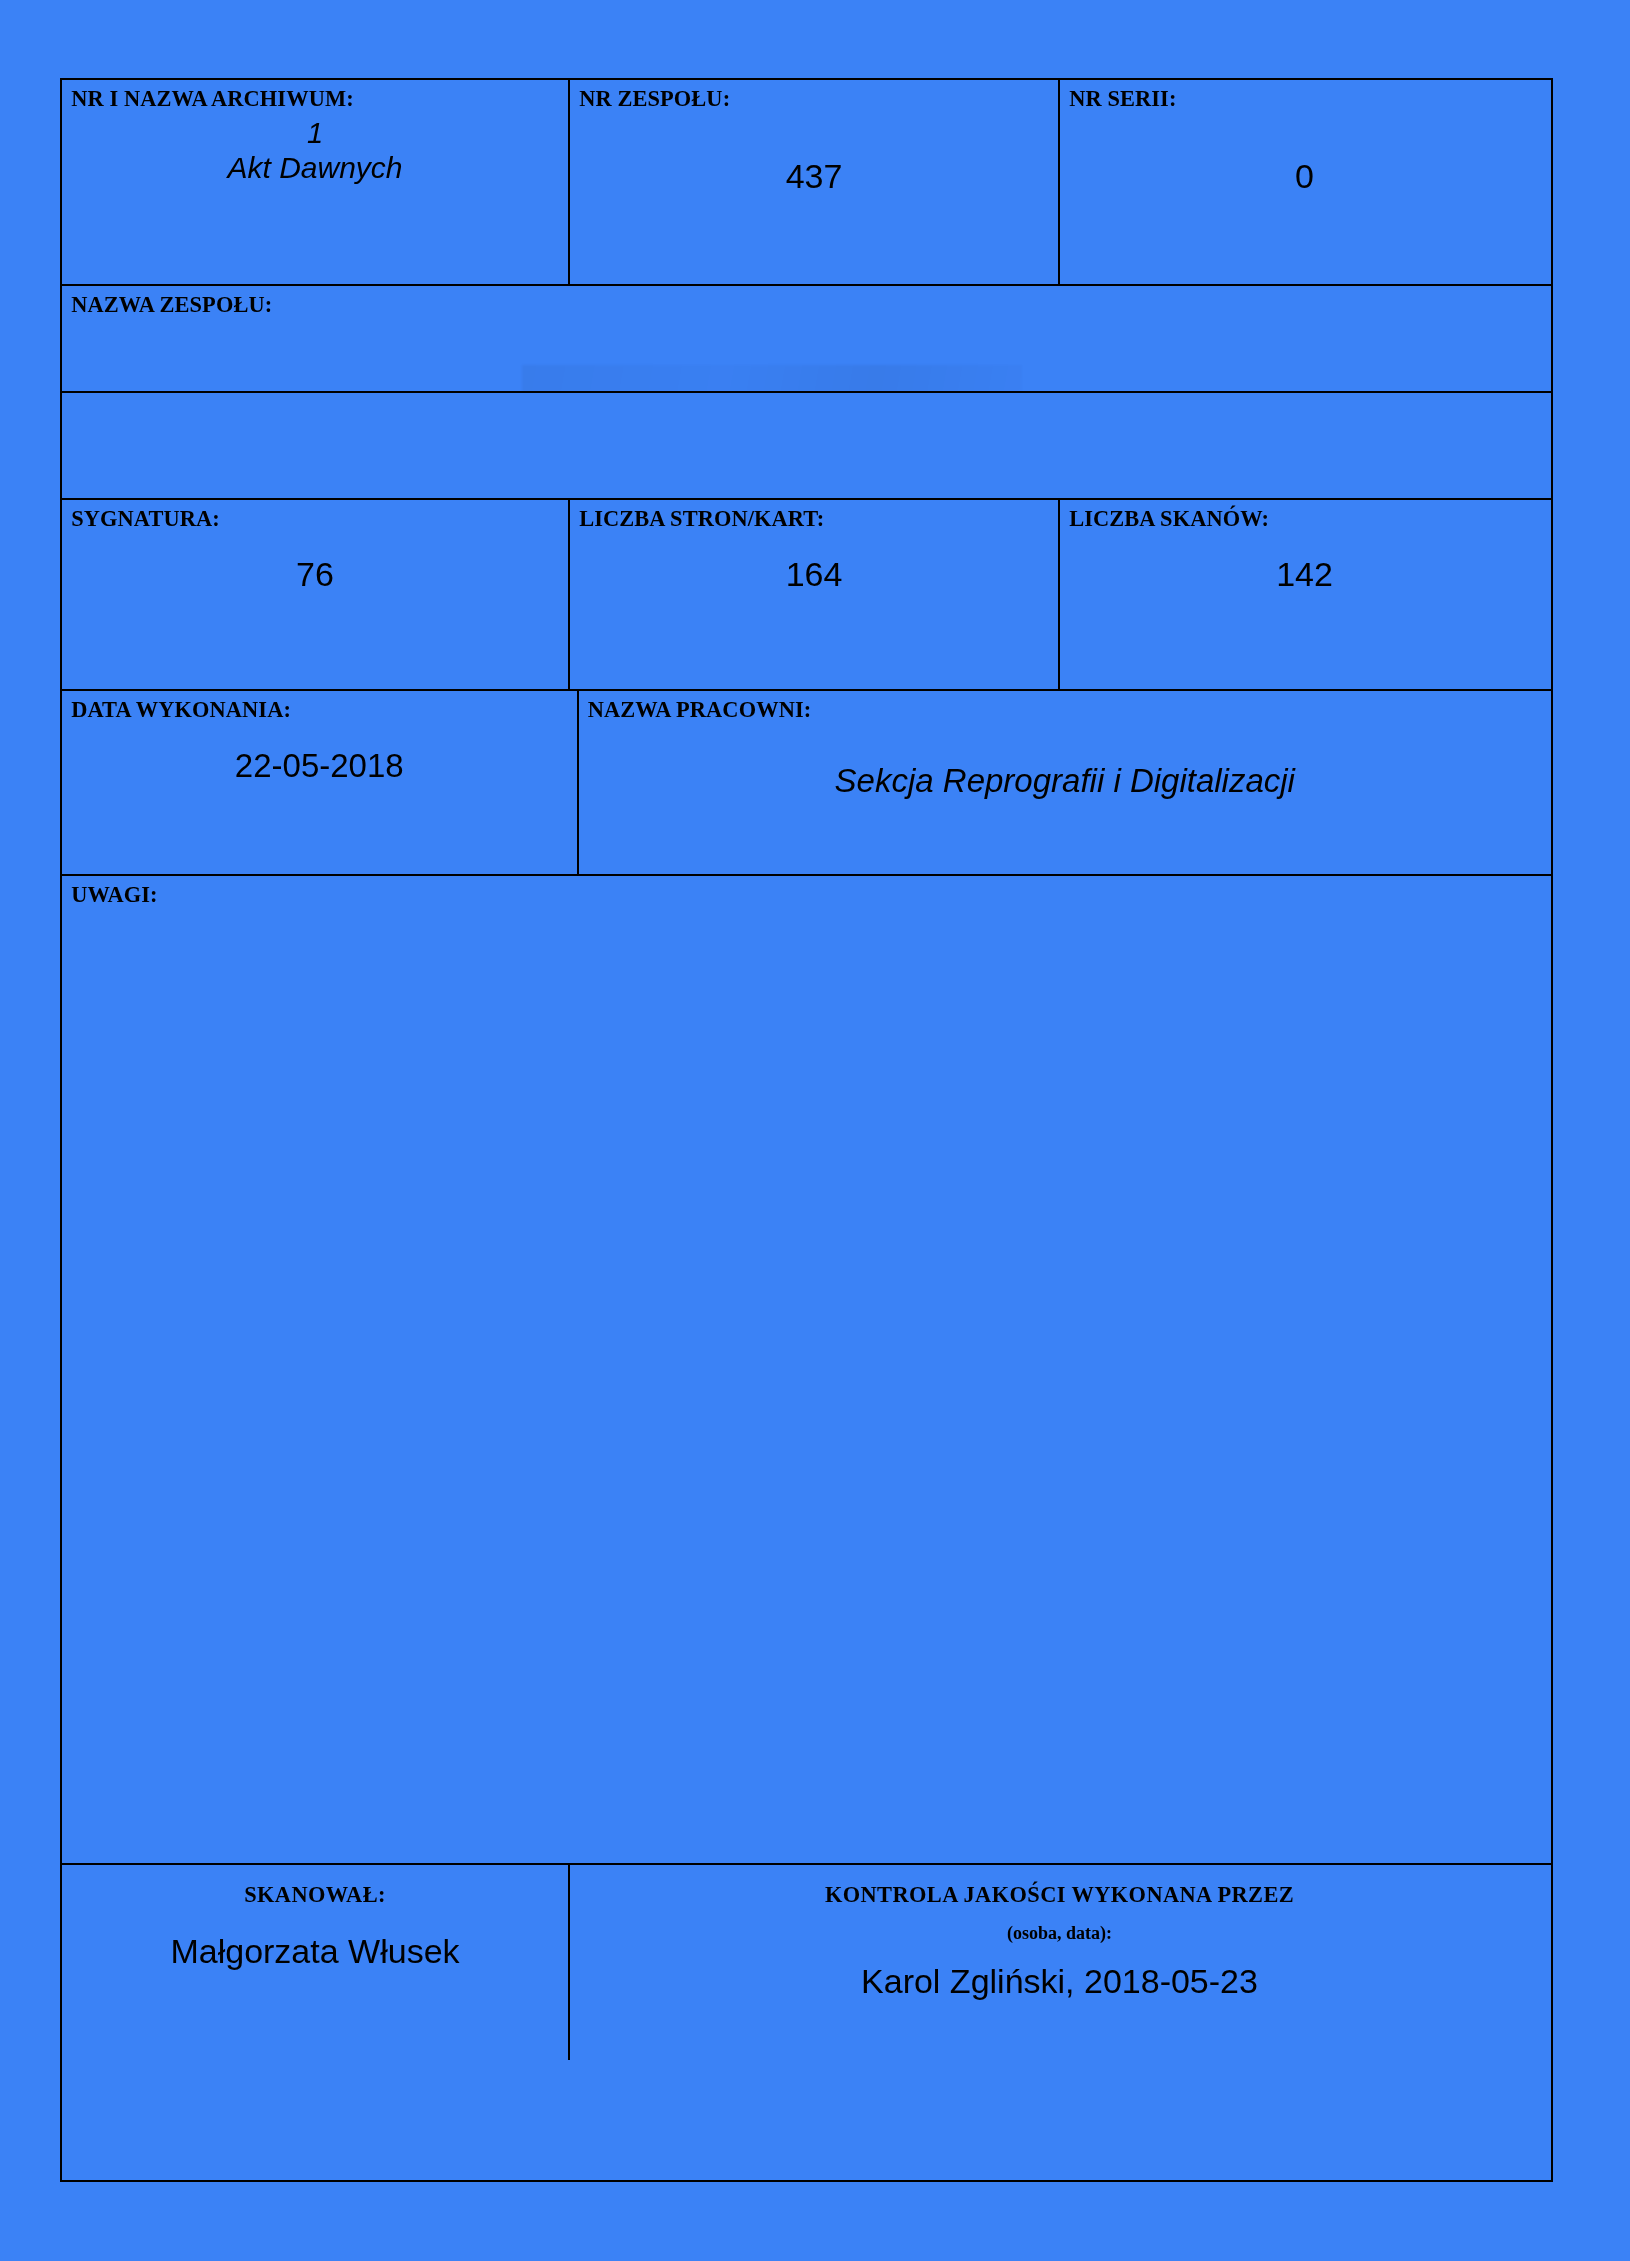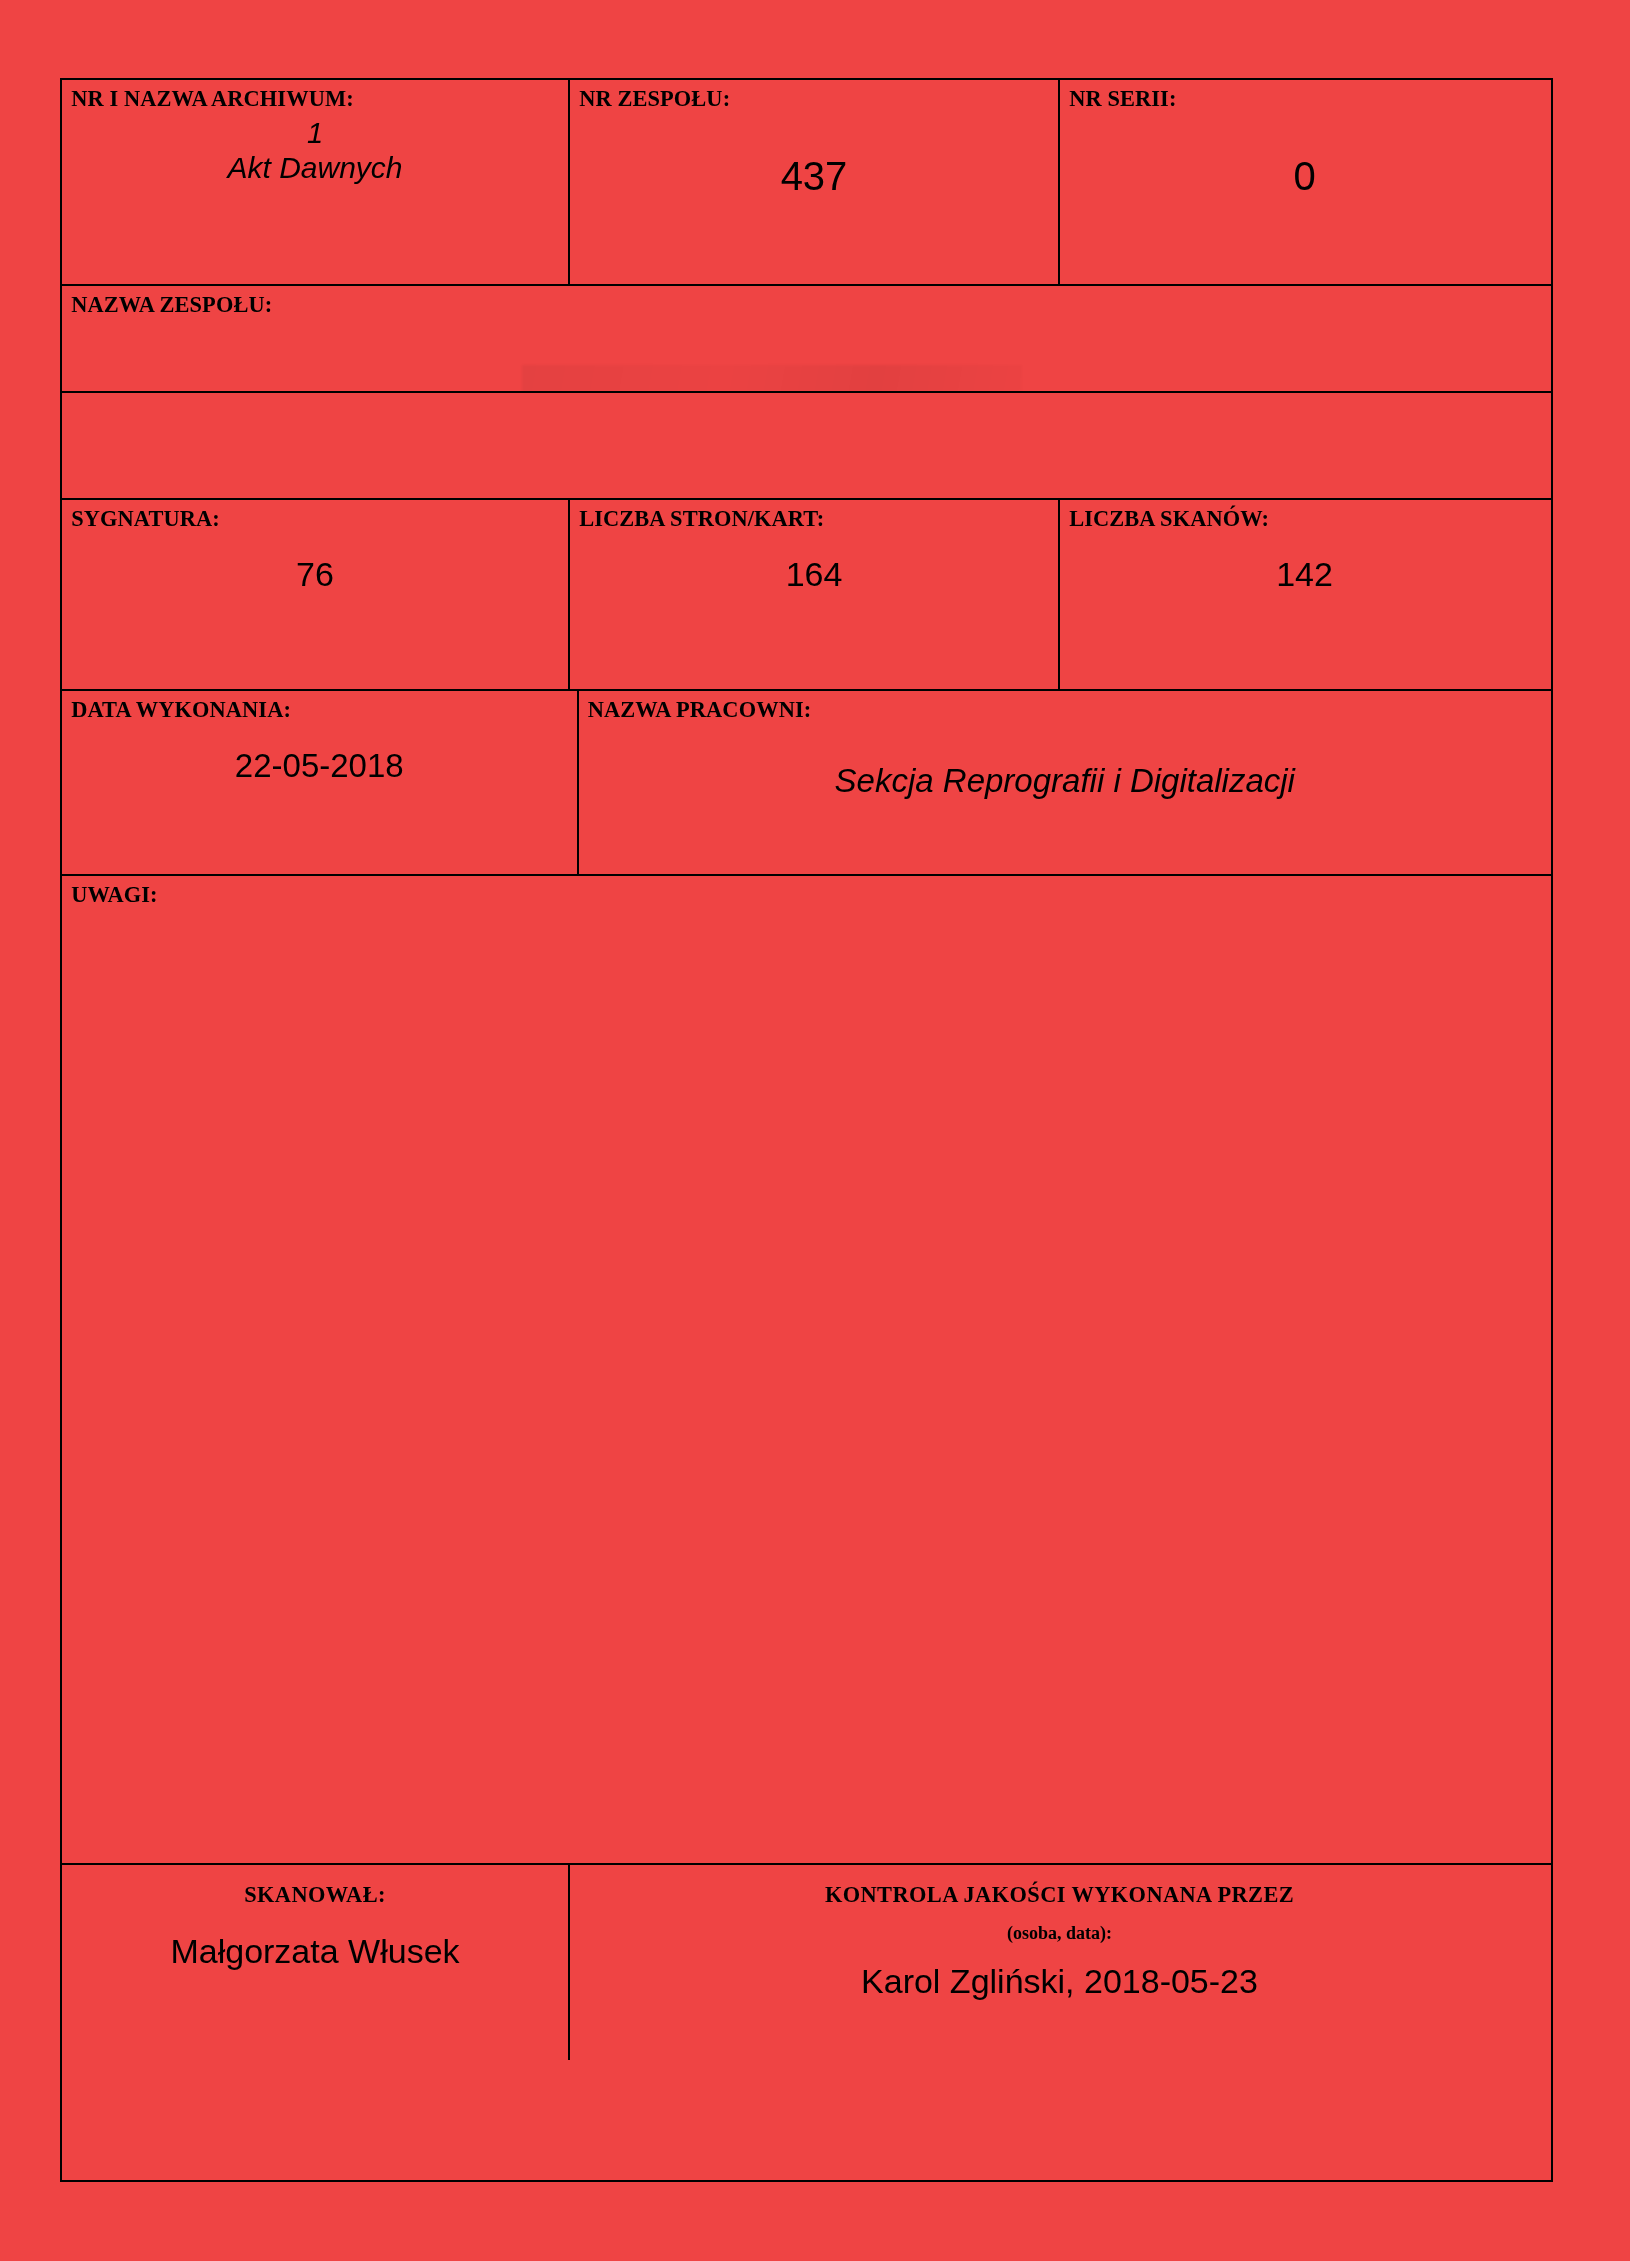--- a/index.html
+++ b/index.html
@@ -12,21 +12,21 @@
     height: 2261px;
     font-family: "Liberation Serif", serif;
     color: #000000;
     -webkit-font-smoothing: antialiased;
   }
 
   .page {
     position: relative;
     width: 1630px;
     height: 2261px;
-    background: #ef4444;
+    background: #3b82f6;
     box-sizing: border-box;
   }
 
   
   .sheet {
     position: absolute;
     left: 60px;
     top: 78px;
     width: 1493px;
     height: 2104px;
@@ -85,21 +85,21 @@
     line-height: 1.18;
   }
   .archive-num { font-size: 29px; }
 
   .big-center {
     display: flex;
     align-items: center;
     justify-content: center;
     height: 132px;
     font-family: "Liberation Sans", sans-serif;
-    font-size: 40px;
+    font-size: 34px;
   }
 
   
   .r2 { height: 107px; }
   .c-nazwa-head { width: 100%; }
 
   
   .r3 { height: 107px; }
 
   

